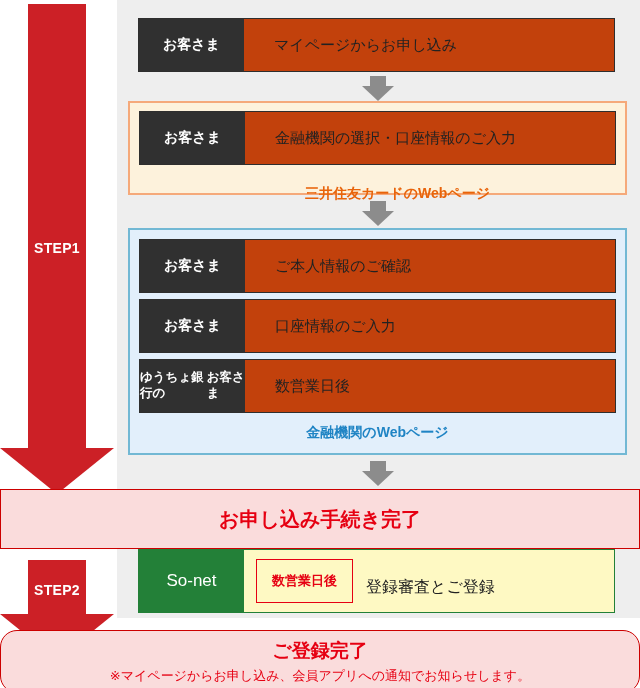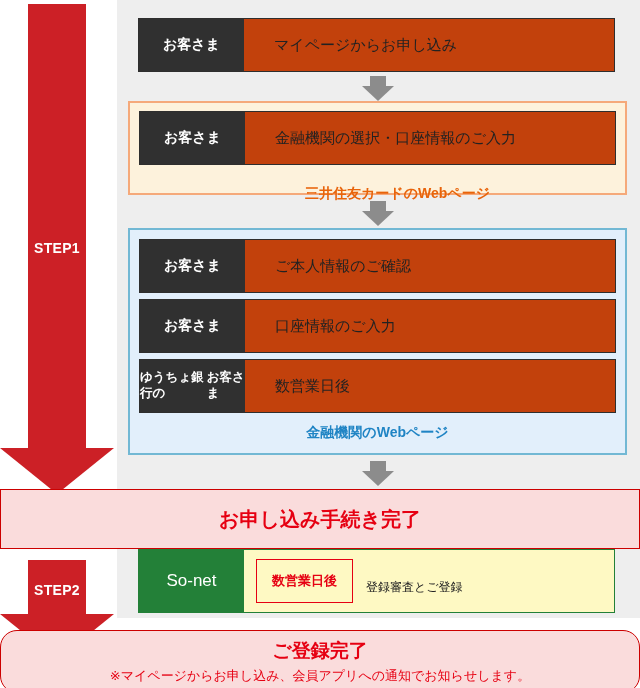--- a/index.html
+++ b/index.html
@@ -263,21 +263,21 @@
     font-weight: bold;
     display: flex;
     align-items: center;
     box-sizing: border-box;
   }
   #row-sonet .desc {
     flex: 1 1 auto;
     display: flex;
     align-items: center;
     padding-left: 13px;
-    font-size: 12px;
+    font-size: 16px;
     color: #222222;
     margin-top: 12px;
   }
 </style>
 </head>
 <body>
 
 <div id="page">
 
   <div class="gray-col"></div>

